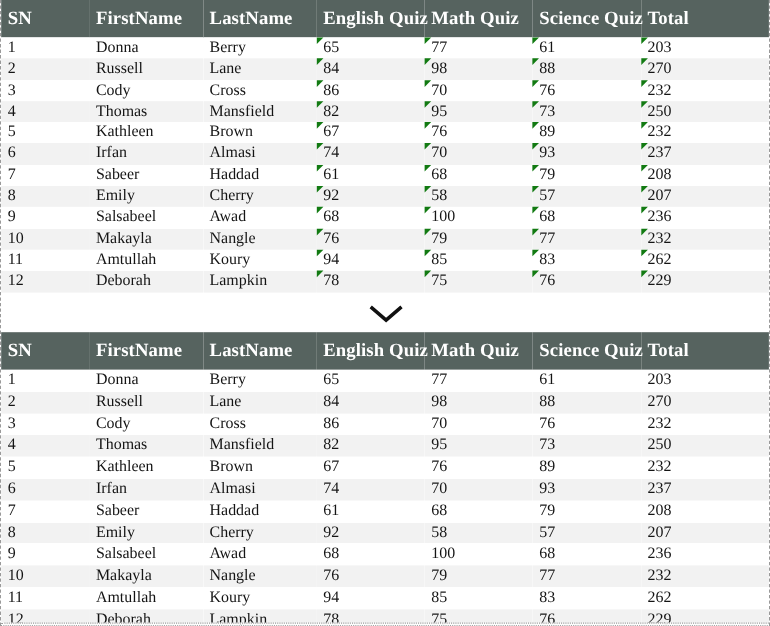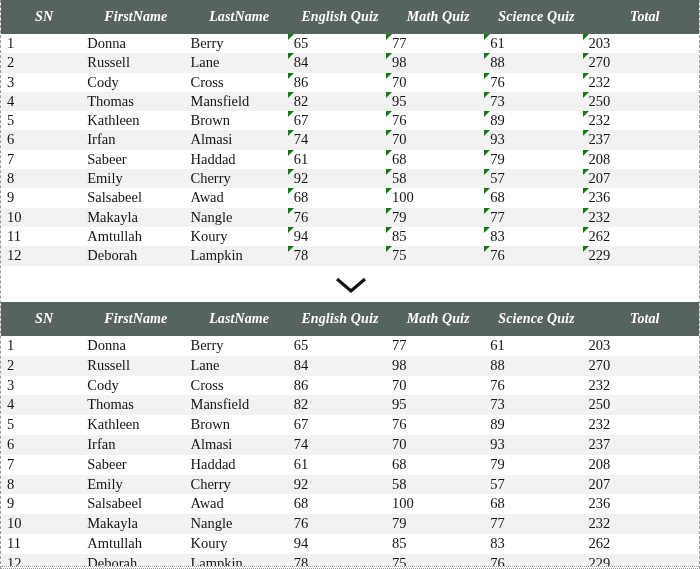--- a/index.html
+++ b/index.html
@@ -31,25 +31,24 @@
   .quiz-table {
     width: 100%;
     border-collapse: collapse;
     table-layout: fixed;
     font-size: 14.5px;
   }
   .quiz-table thead th {
     background: #56635f;
     color: #ffffff;
     font-weight: bold;
-    text-align: center;
-    font-size: 14px;
+    text-align: left;
+    font-size: 17px;
     letter-spacing: 0.1px;
     white-space: nowrap;
-    font-style: italic;
   }
   .quiz-table tbody td {
     text-align: left;
     color: #141414;
     white-space: nowrap;
     position: relative;
   }
   .quiz-table tbody tr:nth-child(even) td {
     background: #f2f2f2;
   }

